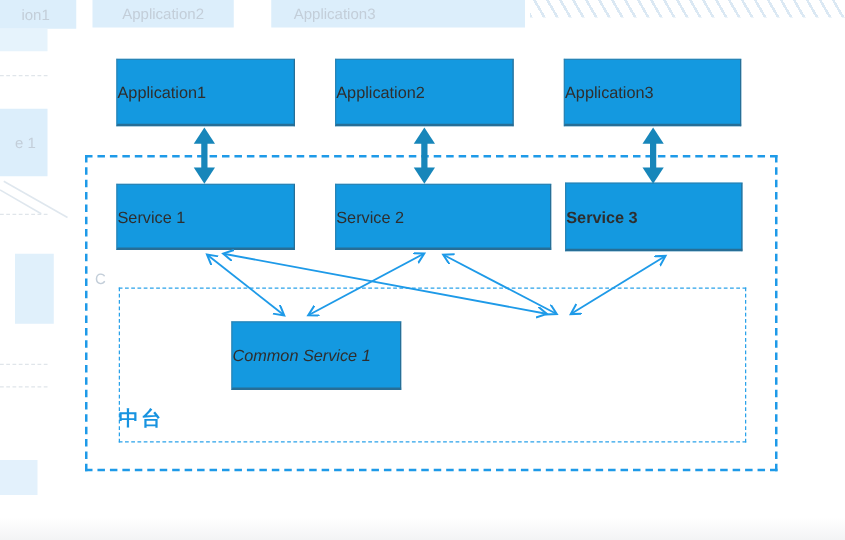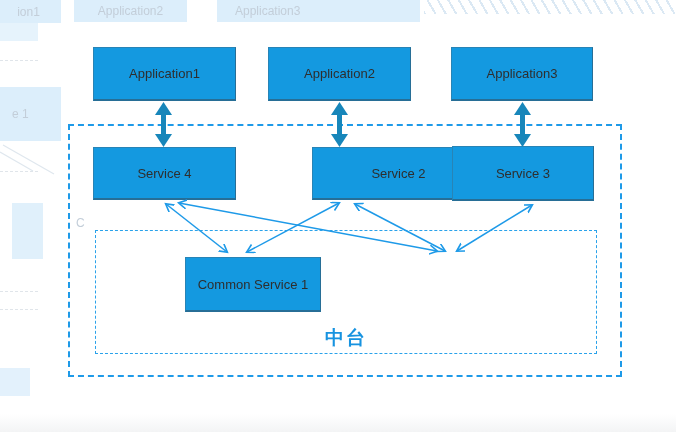--- a/index.html
+++ b/index.html
@@ -12,39 +12,39 @@
   .gbox{position:absolute;background:#dceefb;}
   .gtext{color:#c3ced9;font-size:12px;white-space:nowrap;}
   .ghost-label{position:absolute;color:#c3ced9;font-size:12px;white-space:nowrap;}
   .gdash{position:absolute;border-top:1px dashed #e0e5ea;height:0;}
   .gslash{
     position:absolute;
     background:repeating-linear-gradient(60deg, rgba(175,205,230,0.45) 0 2px, transparent 2px 9px);
   }
   
   .node{
-    position:absolute;display:flex;align-items:center;justify-content:center;
+    position:absolute;display:flex;align-items:center;justify-content:flex-start;
     background:#1499e0;color:#2e2e2e;font-size:13px;
     border:1px solid rgba(70,100,120,.40);
     border-right:1px solid rgba(55,75,90,.55);
     border-bottom:2px solid rgba(55,75,90,.55);
     box-sizing:border-box;
   }
   
   .outer-border{
     position:absolute;left:68px;top:124px;width:554px;height:253px;
     border:2px dashed #1e9ae8;box-sizing:border-box;
   }
   .inner-border{
     position:absolute;left:95px;top:230px;width:502px;height:124px;
     border:1px dashed #2aa2ea;box-sizing:border-box;
   }
   .platform-label{
-    position:absolute;left:95px;top:325px;width:502px;text-align:center;
-    font-weight:bold;font-size:19px;color:#1793e0;letter-spacing:2px;
+    position:absolute;left:95px;top:325px;width:502px;text-align:left;
+    font-weight:bold;font-size:16px;color:#1793e0;letter-spacing:2px;
   }
   
   .connector-svg{position:absolute;left:0;top:0;pointer-events:none;}
   
   .bottom-fade{position:absolute;left:0;top:414px;width:676px;height:18px;
     background:linear-gradient(180deg,#ffffff,#f3f4f5);}
   .watermark{
     position:absolute;left:533px;top:399px;
     color:#b9babc;font-size:14px;letter-spacing:1px;white-space:nowrap;
   }
@@ -59,21 +59,21 @@
   </div>
   <div class="gbox" style="left:0;top:23px;width:38px;height:18px;background:#e6f3fc;"></div>
   <div class="gbox" style="left:74px;top:0;width:113px;height:22px;display:flex;align-items:center;justify-content:center;">
     <span class="gtext">Application2</span>
   </div>
   <div class="gbox" style="left:217px;top:0;width:203px;height:22px;display:flex;align-items:center;">
     <span class="gtext" style="margin-left:18px;">Application3</span>
   </div>
   <div class="gslash" style="left:424px;top:0;width:252px;height:14px;"></div>
   <div class="gdash" style="left:0;top:60px;width:38px;"></div>
-  <div class="gbox" style="left:0;top:87px;width:61px;height:54px;display:flex;align-items:center;">
+  <div class="gbox" style="left:0;top:87px;width:38px;height:54px;display:flex;align-items:center;">
     <span class="gtext" style="margin-left:12px;">e 1</span>
   </div>
   <div class="gdash" style="left:0;top:171px;width:38px;"></div>
   <div class="gbox" style="left:12px;top:203px;width:31px;height:56px;background:#e0f0fb;"></div>
   <span class="ghost-label" style="left:76px;top:216px;">C</span>
   <div class="gdash" style="left:0;top:291px;width:38px;"></div>
   <div class="gdash" style="left:0;top:309px;width:38px;"></div>
   <div class="gbox" style="left:0;top:368px;width:30px;height:28px;background:#e3f1fc;"></div>
 
   <div class="outer-border"></div>
@@ -84,30 +84,30 @@
     <span>Application1</span>
   </div>
   <div class="node" style="left:268px;top:47px;width:143px;height:54px;">
     <span>Application2</span>
   </div>
   <div class="node" style="left:451px;top:47px;width:142px;height:54px;">
     <span>Application3</span>
   </div>
 
   <div class="node" style="left:93px;top:147px;width:143px;height:53px;">
-    <span>Service 4</span>
+    <span>Service 1</span>
   </div>
-  <div class="node" style="left:268px;top:147px;width:173px;height:53px;margin-left:44px;">
+  <div class="node" style="left:268px;top:147px;width:173px;height:53px;">
     <span>Service 2</span>
   </div>
-  <div class="node" style="left:452px;top:146px;width:142px;height:55px;">
+  <div class="node" style="left:452px;top:146px;width:142px;height:55px;font-weight:bold;">
     <span>Service 3</span>
   </div>
 
-  <div class="node" style="left:185px;top:257px;width:136px;height:55px;">
+  <div class="node" style="left:185px;top:257px;width:136px;height:55px;font-style:italic;">
     <span>Common Service 1</span>
   </div>
 
   <svg class="connector-svg" width="676" height="432" viewBox="0 0 676 432">
     <defs>
       <marker id="chev" markerWidth="12" markerHeight="12" refX="7.5" refY="4.5" orient="auto-start-reverse" markerUnits="userSpaceOnUse">
         <path d="M0,0 L8,4.5 L0,9" fill="none" stroke="#1e9ae8" stroke-width="1.6"></path>
       </marker>
     </defs>
 

